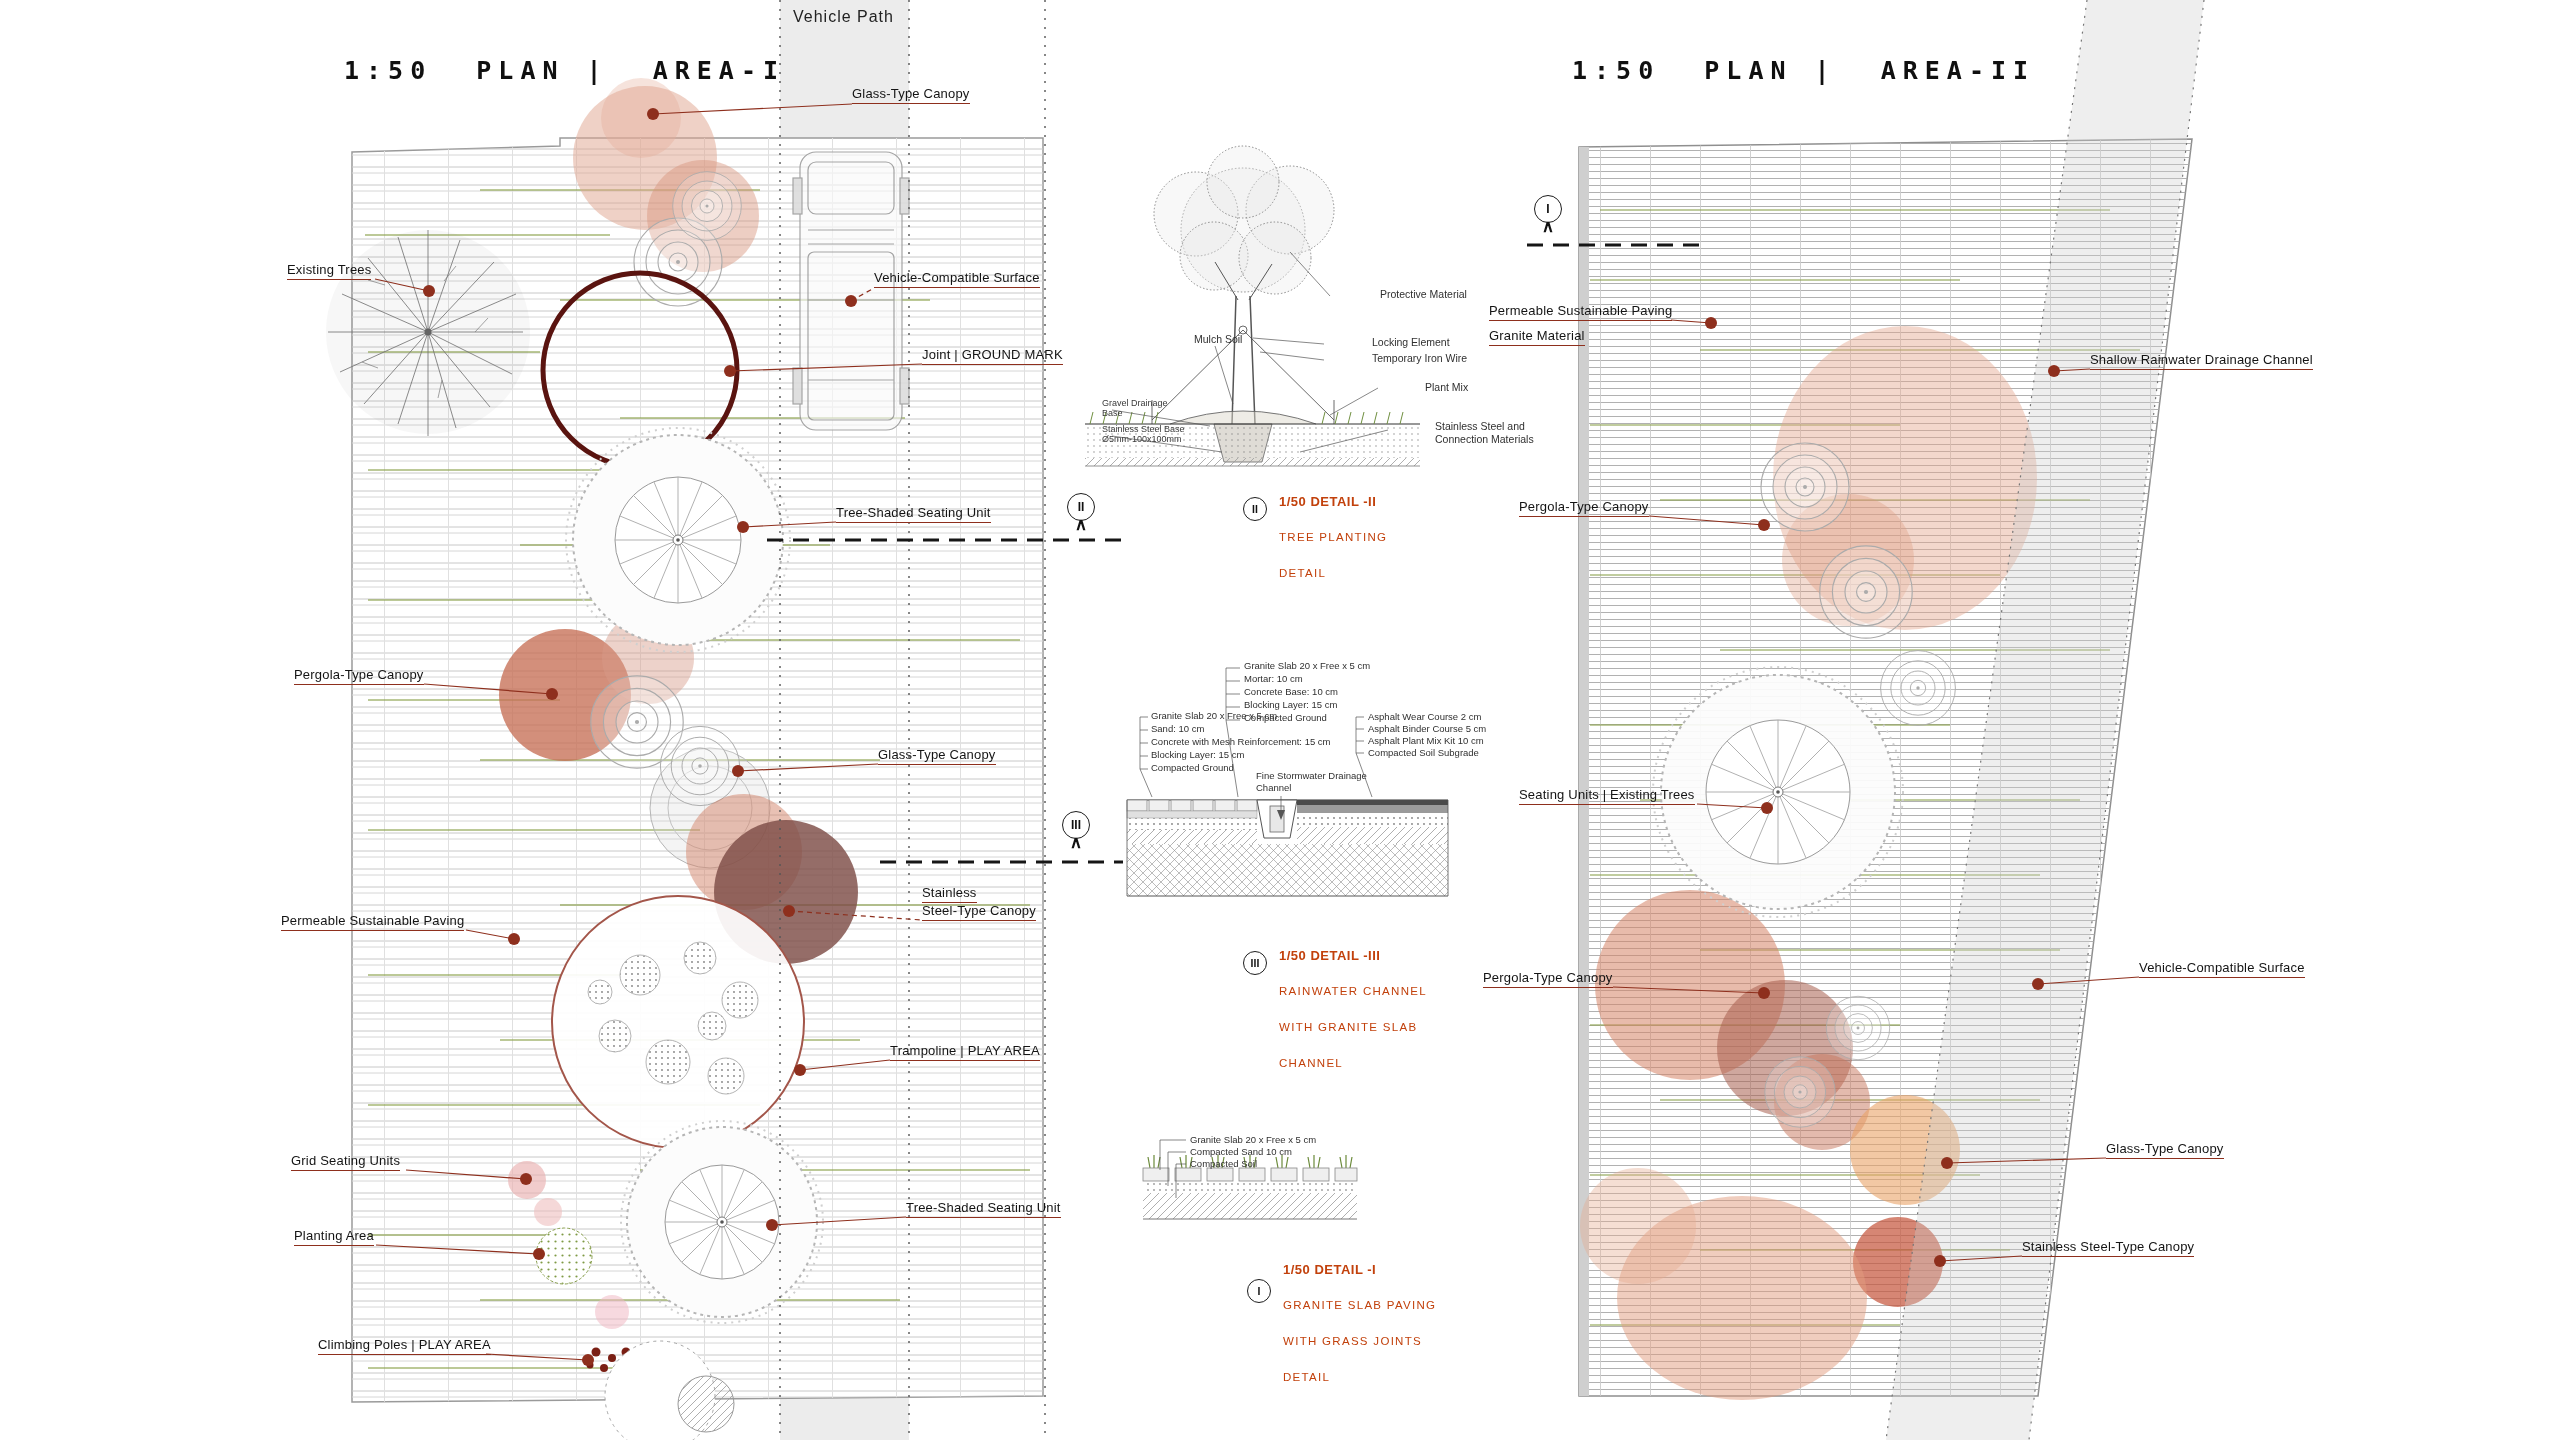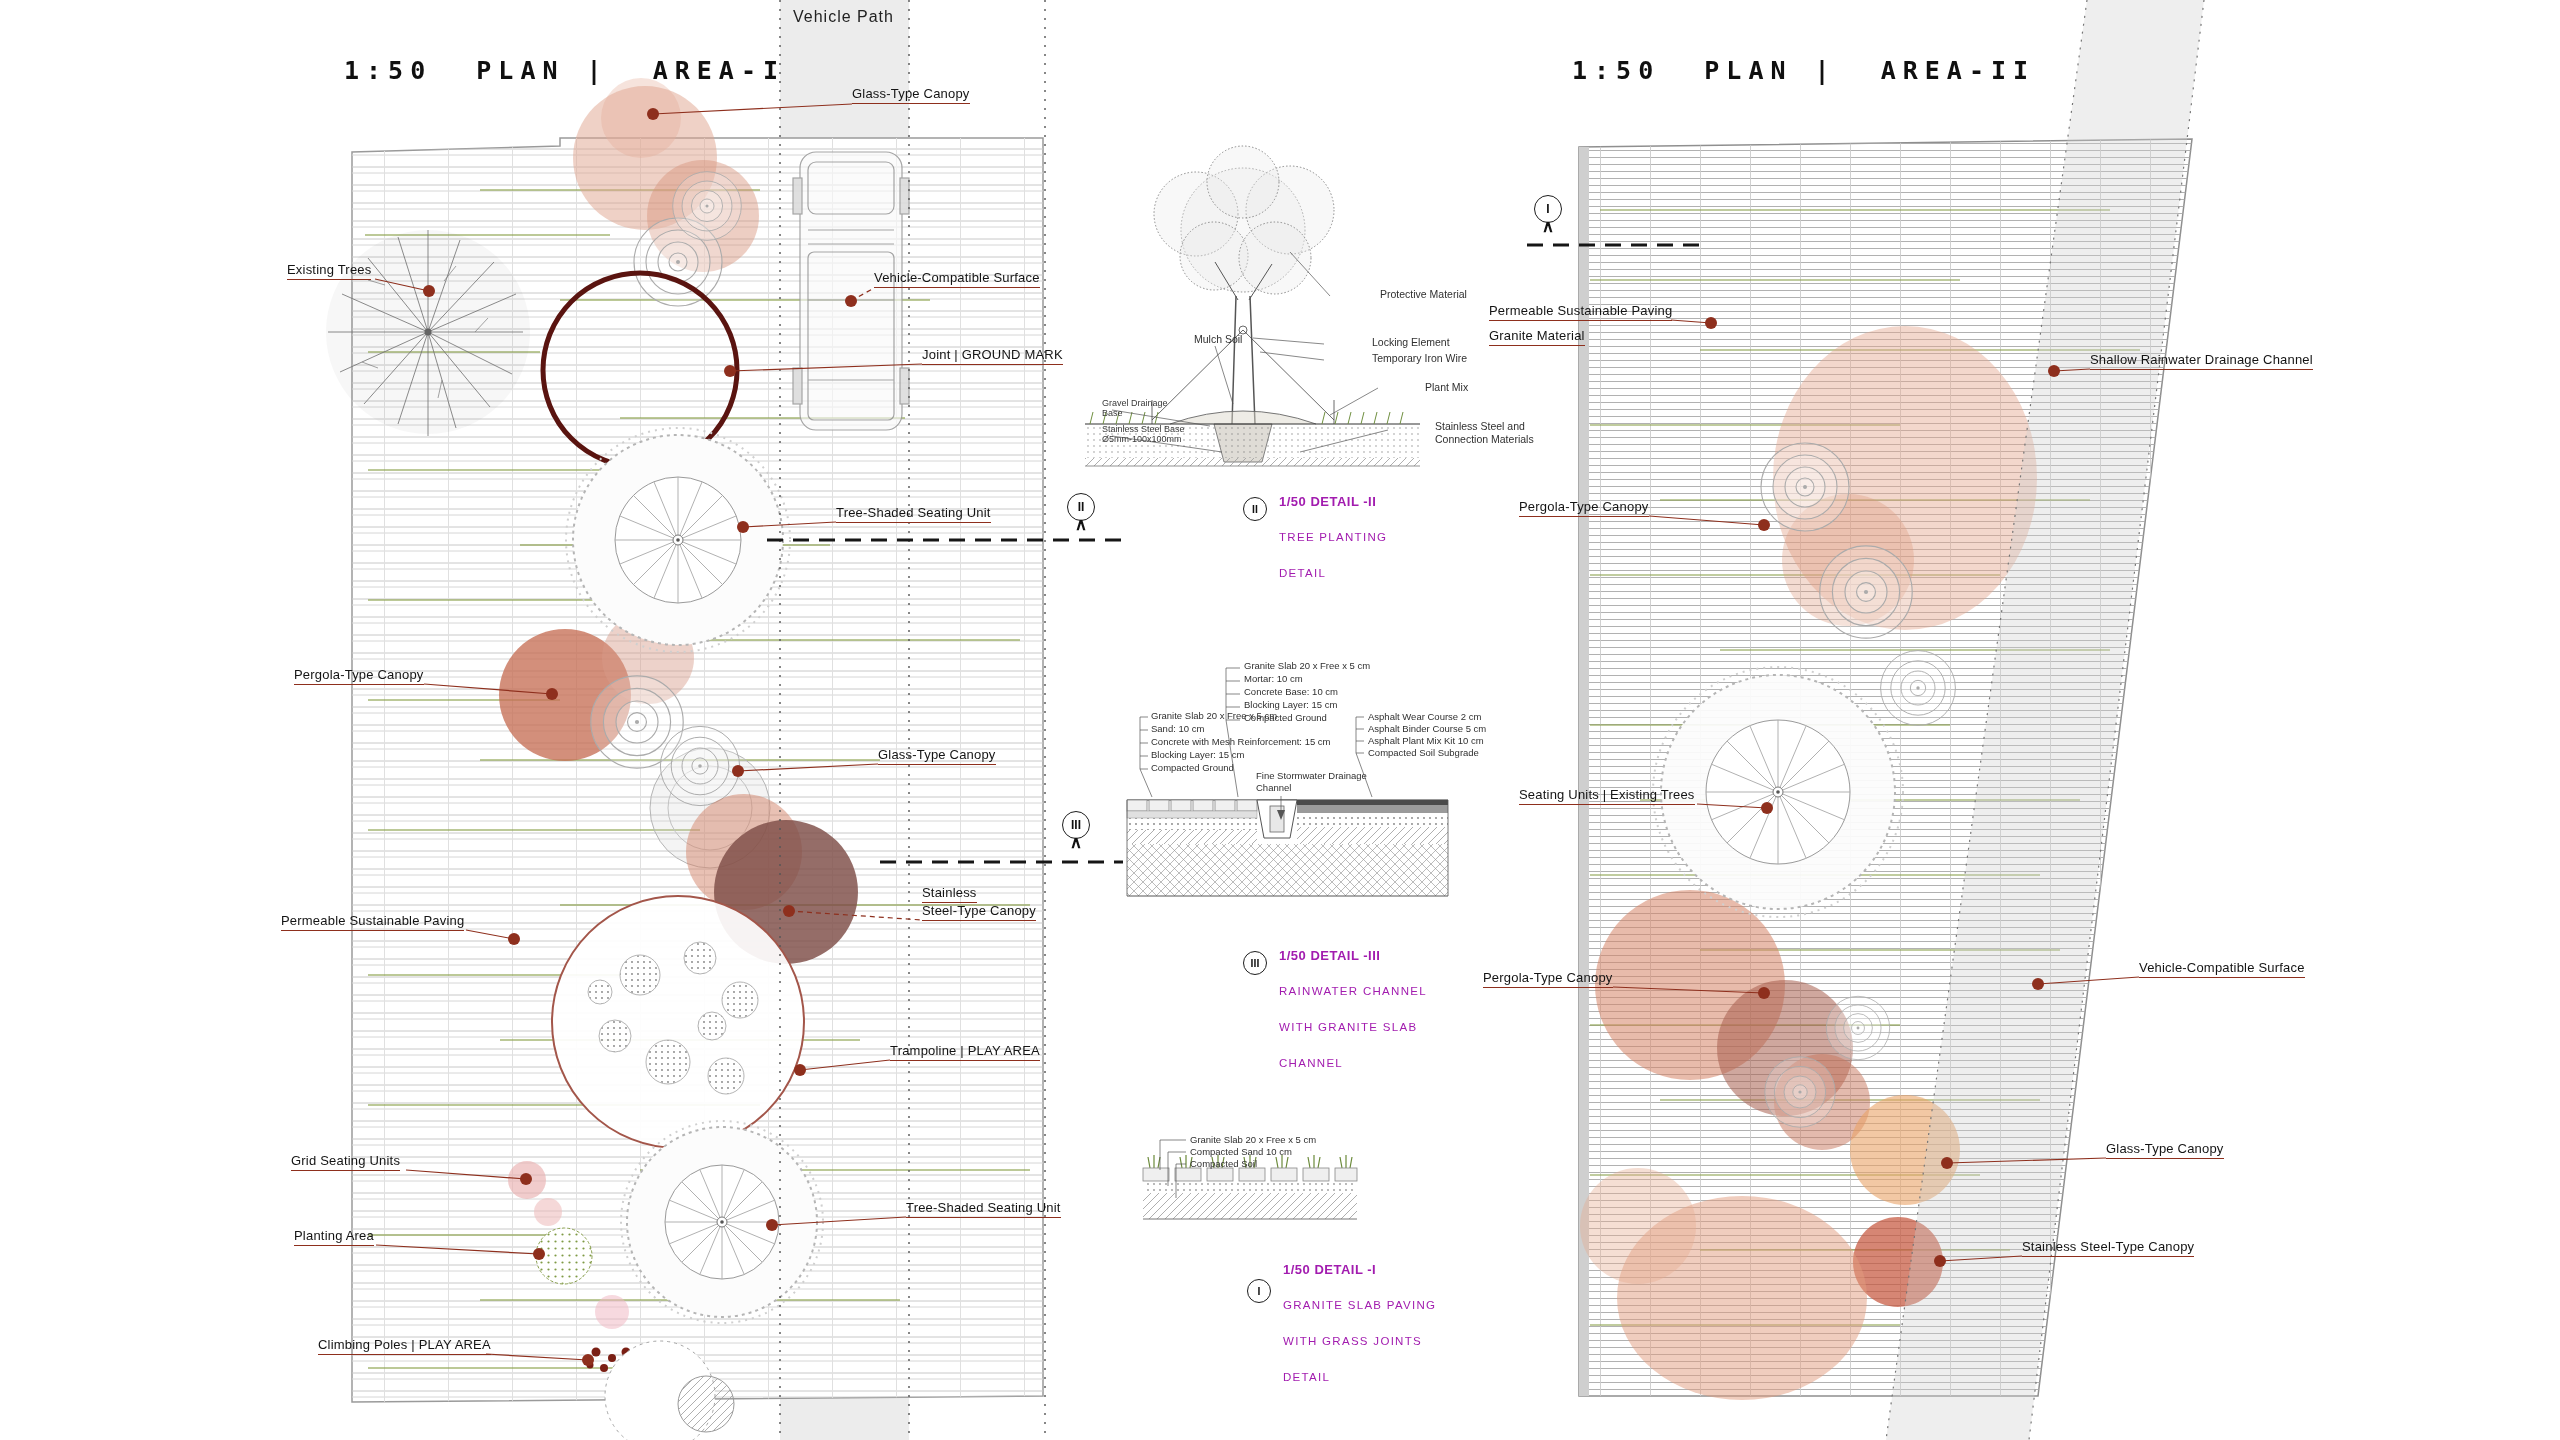--- a/index.html
+++ b/index.html
@@ -9,21 +9,21 @@
   .title{position:absolute;font-family:"DejaVu Sans Mono",monospace;font-size:25px;font-weight:600;
          letter-spacing:7px;color:#101010;white-space:pre;}
   .vp{position:absolute;font-size:16px;letter-spacing:1px;color:#222;white-space:nowrap;}
   .lbl{position:absolute;font-size:13px;color:#141414;border-bottom:1.2px solid #8e2f1d;
        padding-bottom:2px;white-space:nowrap;letter-spacing:.2px;}
   .mk{position:absolute;width:28px;height:28px;border:1.6px solid #1d1d1d;border-radius:50%;
       display:flex;align-items:center;justify-content:center;font-weight:700;font-size:12px;
       color:#111;background:#fff;box-sizing:border-box;}
   .mk.sm{width:24px;height:24px;font-size:10.5px;}
   .arrow{position:absolute;width:28px;text-align:center;font-size:17px;font-weight:700;color:#111;}
-  .cap{position:absolute;color:#a21caf;}
+  .cap{position:absolute;color:#c2410c;}
   .cap .code{display:block;font-weight:700;font-size:13px;letter-spacing:.5px;margin-bottom:4px;}
   .cap .nm{display:block;font-size:11.5px;letter-spacing:1.3px;line-height:15px;margin-top:21px;}
   .co{position:absolute;font-size:10.5px;color:#303030;white-space:nowrap;line-height:13px;padding-left:44px;}
   .co.tiny{font-size:9px;line-height:10.5px;color:#3a3a3a;}
   .st{position:absolute;font-size:9.5px;color:#303030;white-space:nowrap;}
 </style>
 </head>
 <body>
 
 <div id="sheet">

